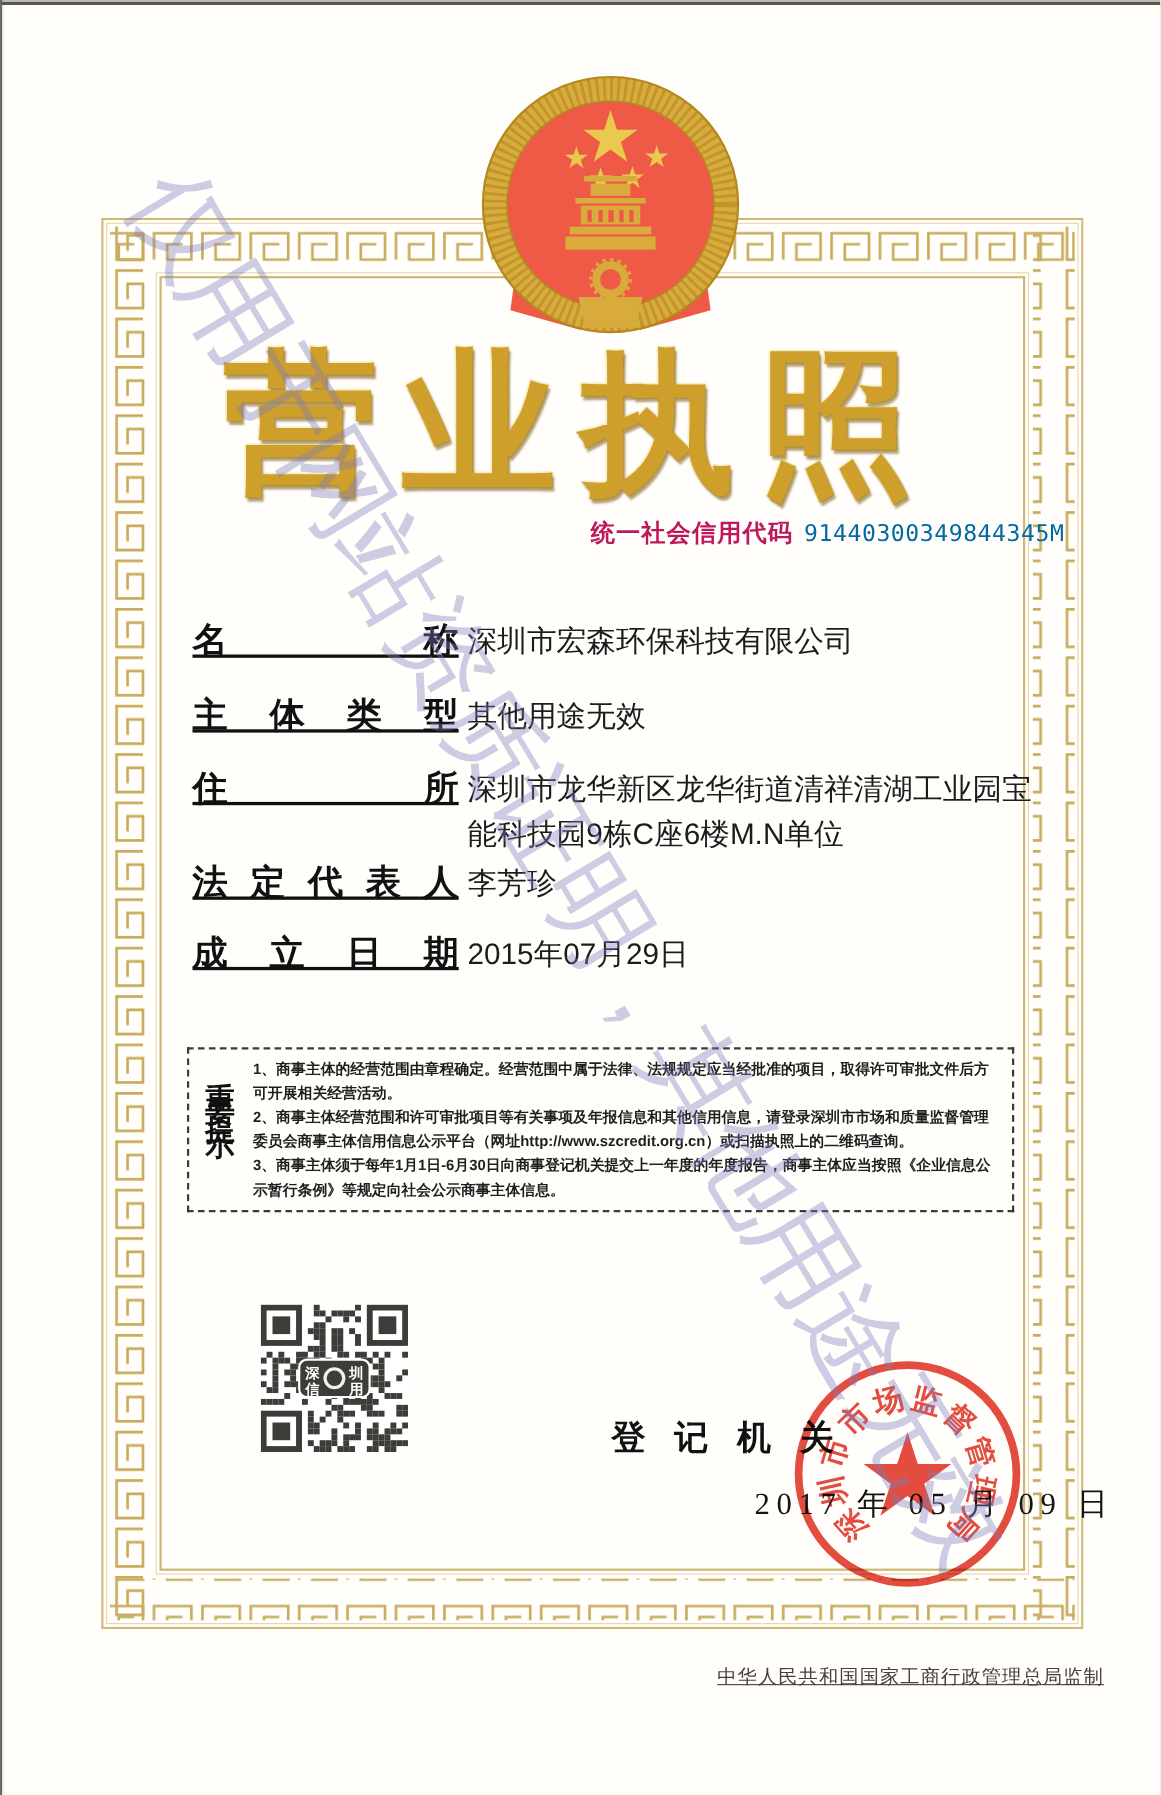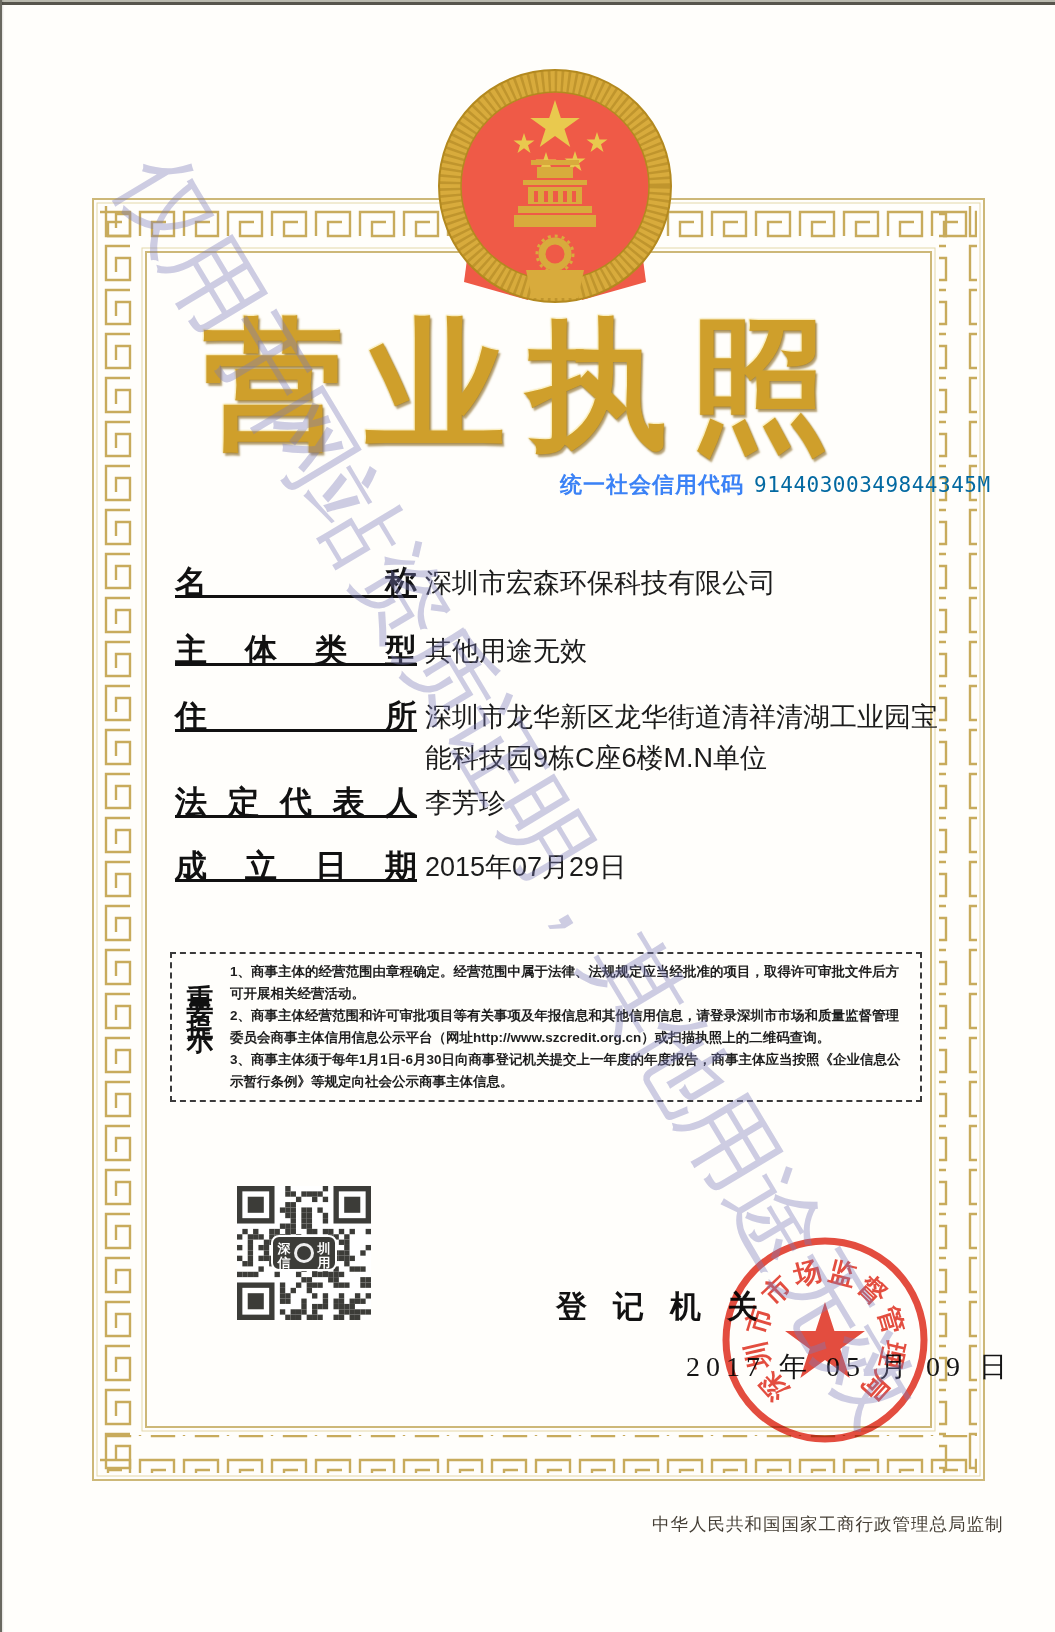--- a/index.html
+++ b/index.html
@@ -14,21 +14,21 @@
   .frame{position:absolute;left:92px;top:198px;width:893px;height:1283px;}
   
   .emblem{position:absolute;left:430px;top:64px;width:250px;height:242px;}
   
   .title{position:absolute;left:0;top:314px;width:100%;text-align:center;
          font-size:140px;line-height:1.02;font-weight:900;letter-spacing:22px;
          color:#cf9f2b;white-space:nowrap;
          text-shadow:2px 3px 2px rgba(122,86,8,.55),-1px -1px 1px rgba(255,243,190,.9),0 0 2px #a8821c;}
   
   .credit{position:absolute;left:537px;top:470px;display:flex;align-items:baseline;gap:10px;}
-  .credit-label{font-size:22px;font-weight:bold;letter-spacing:1px;color:#3b82f6;margin-left:23px;}
+  .credit-label{font-size:22px;font-weight:bold;letter-spacing:1px;color:#be185d;}
   .credit-value{font-family:"DejaVu Sans Mono",monospace;font-size:21px;letter-spacing:.5px;color:#0369a1;}
   
   .field-row{position:absolute;left:175px;display:flex;align-items:flex-start;}
   .f-label{width:242px;flex:0 0 242px;font-size:32px;font-weight:bold;color:#111;
            text-align:justify;text-align-last:justify;line-height:44px;text-decoration:underline;}
   .f-value{margin-left:8px;width:522px;font-family:Liberation Sans, sans-serif;
            font-size:27px;line-height:41px;padding-top:3px;color:#1c1c1c;}
   .row-name{top:560px}.row-type{top:628px}.row-addr{top:694px}.row-legal{top:780px}.row-date{top:844px}
   
   .notice{position:absolute;left:170px;top:952px;width:752px;height:150px;
@@ -44,21 +44,21 @@
   .reg-label{position:absolute;left:556px;top:1286px;font-size:31px;font-weight:bold;
              letter-spacing:26px;color:#111;white-space:nowrap;}
   .reg-date{position:absolute;left:686px;top:1348px;font-size:28px;letter-spacing:6px;
             font-family:"Liberation Serif",serif;color:#141414;white-space:nowrap;}
   
   .seal{position:absolute;left:715px;top:1230px;width:220px;height:220px;
         mix-blend-mode:multiply;opacity:.9;}
   .seal-char{font-size:27px;font-weight:bold;fill:#e0392b;}
   
   .footer{position:absolute;left:652px;top:1512px;font-size:17.5px;letter-spacing:1px;
-          color:#453f36;font-weight:500;white-space:nowrap;}
+          color:#453f36;font-weight:500;white-space:nowrap;text-decoration:underline;}
   
   .watermark{position:absolute;left:196px;top:132px;transform:rotate(59deg);transform-origin:0 0;
              font-size:95px;letter-spacing:-4px;white-space:nowrap;color:rgba(124,124,186,.38);
              z-index:60;pointer-events:none;font-weight:500;}
 </style>
 </head>
 <body>
 
 <div id="page">
 

